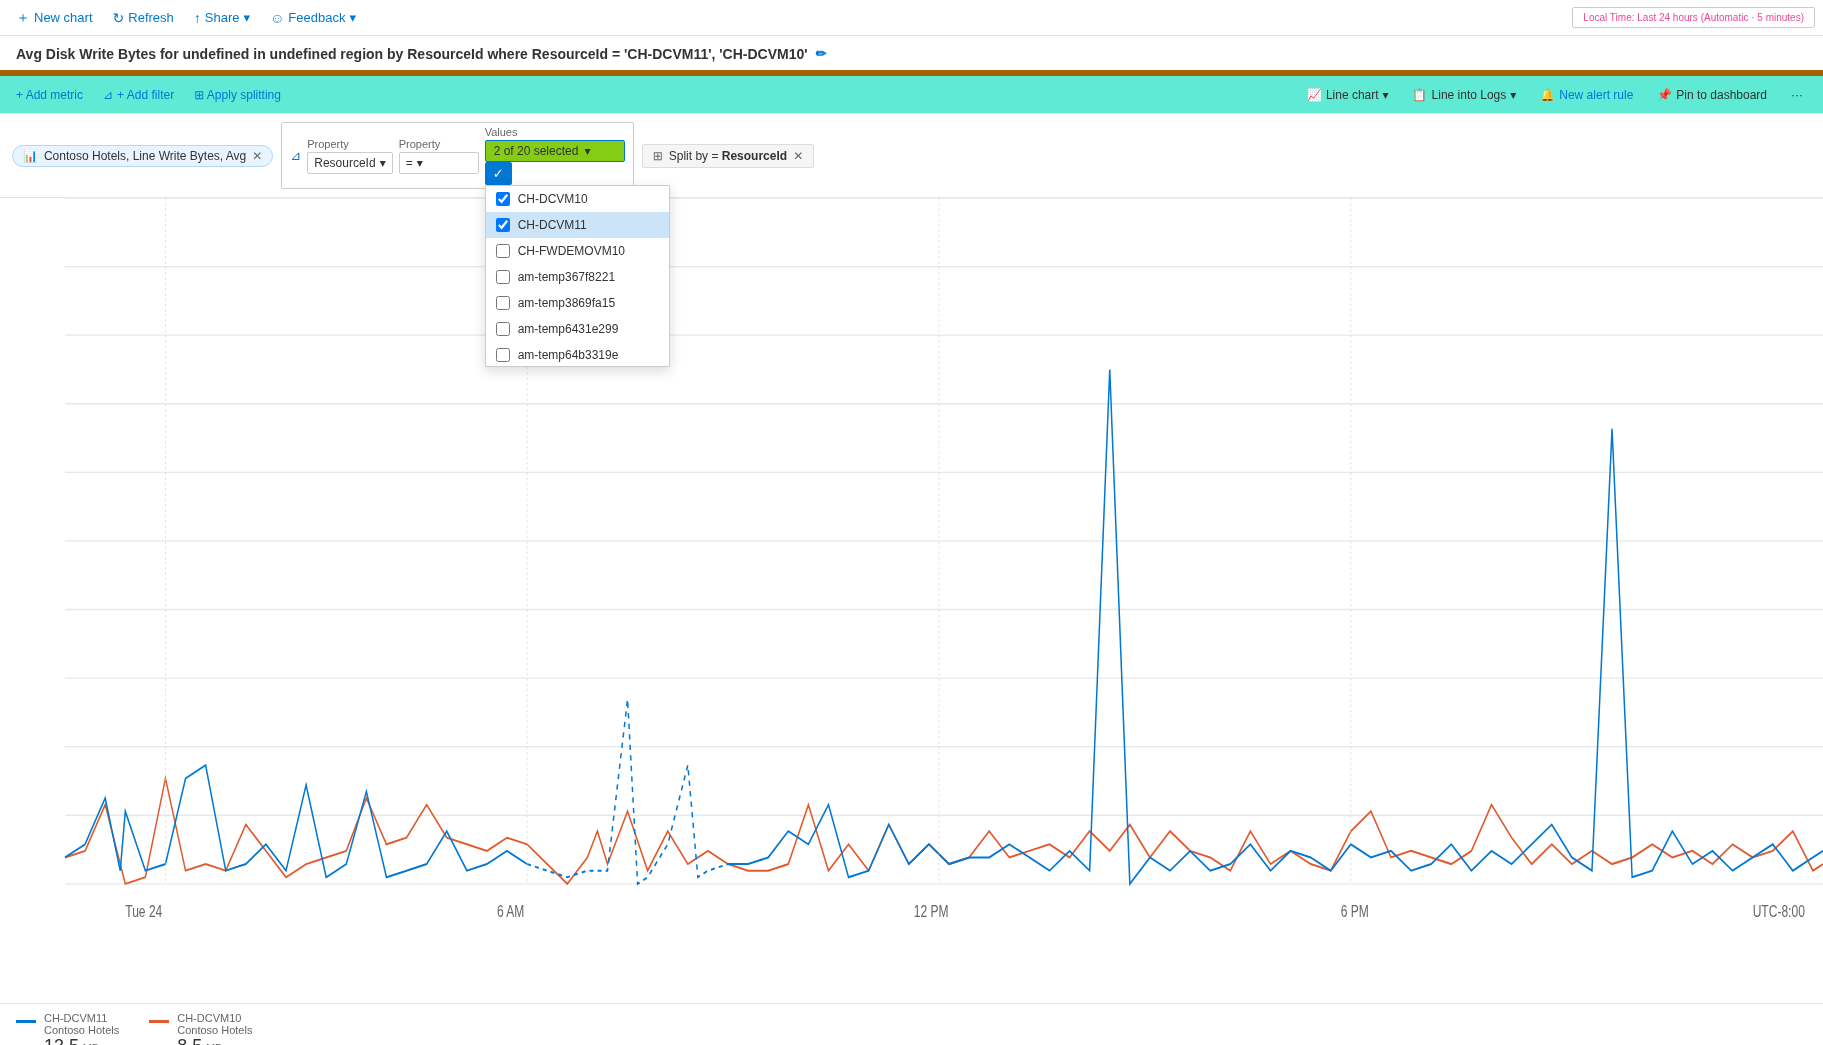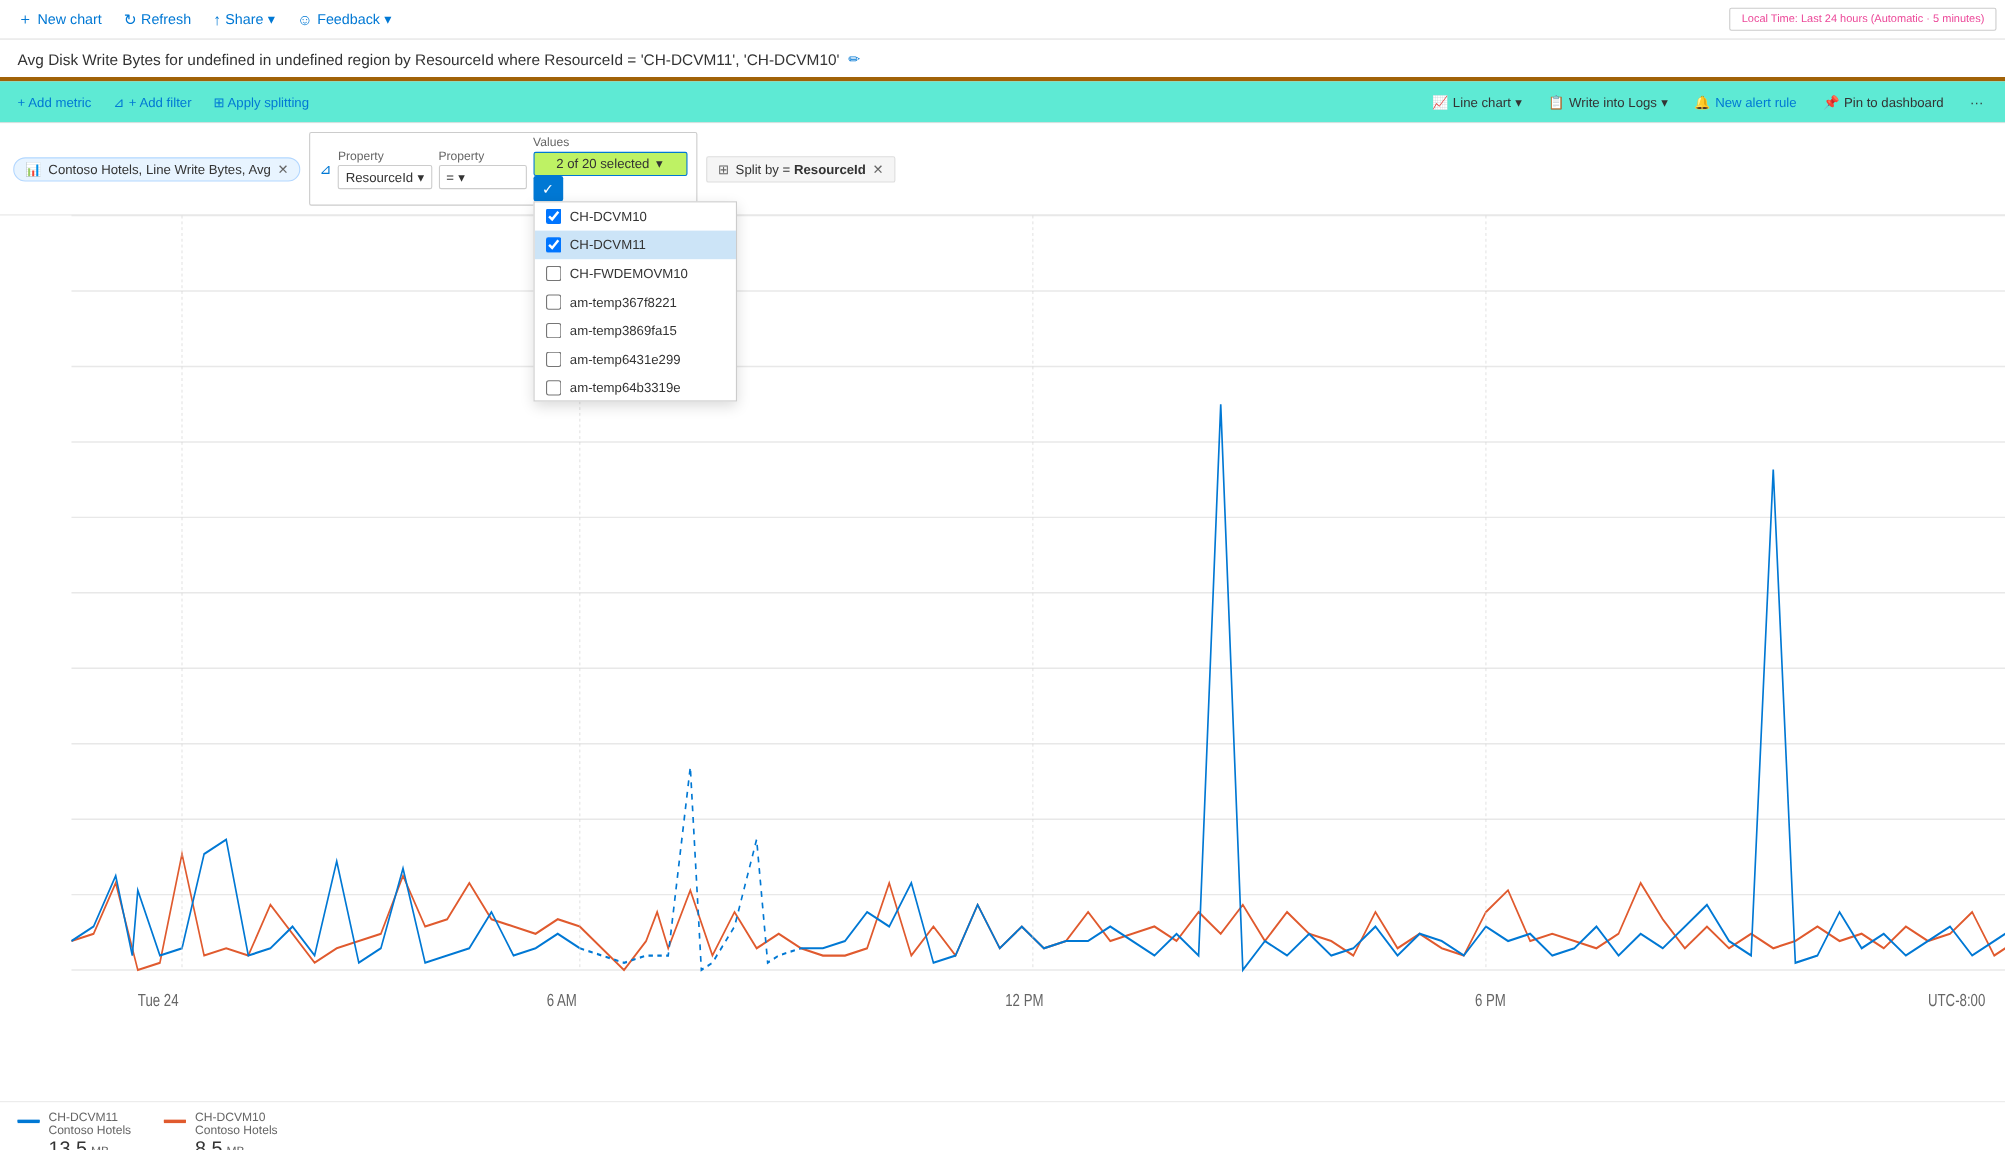--- a/index.html
+++ b/index.html
@@ -17,22 +17,22 @@
       color: #0078d4; font-size: 13px; background: none; border: none;
     }
     .top-toolbar-btn .icon { font-size: 14px; }
     .time-display {
       margin-left: auto; border: 1px solid #ccc; border-radius: 2px;
       padding: 4px 10px; font-size: 10px; color: #ec4899;
     }
     
     
     .chart-title-area {
-      padding: 10px 16px 8px; border-bottom: 4px solid #a16207;
-      display: flex; align-items: flex-start; gap: 8px;
+      padding: 10px 16px 8px; border-bottom: 6px solid #a16207;
+      display: flex; align-items: flex-start; gap: 8px; font-weight: bold;
     }
     .chart-title { font-size: 14px; color: #333; }
     .edit-icon { color: #0078d4; cursor: pointer; }
     
     
     .metric-toolbar {
       display: flex; align-items: center; height: 38px;
       border-bottom: 1px solid #e0e0e0; padding: 0 12px; gap: 12px;
       background: #5eead4;
     }
@@ -76,23 +76,23 @@
     .prop-group { display: flex; align-items: flex-start; gap: 4px; }
     .prop-label { font-size: 11px; color: #666; margin-bottom: 2px; }
     .dropdown-select {
       border: 1px solid #ccc; border-radius: 2px; padding: 3px 6px;
       font-size: 12px; color: #333; cursor: pointer;
       background: #fff; display: flex; align-items: center; gap: 4px; min-width: 80px;
     }
     
     .values-container { position: relative; display: inline-block; }
     .values-dropdown-btn {
-      border: 1px solid #0078d4; border-radius: 2px; padding: 3px 20px;
+      border: 1px solid #0078d4; border-radius: 2px; padding: 3px 8px;
       font-size: 12px; color: #333; cursor: pointer;
-      background: #bef264; display: flex; align-items: center; gap: 6px;
+      background: #84cc16; display: flex; align-items: center; gap: 6px;
       min-width: 140px;
     }
     .check-apply-btn {
       background: #0078d4; border: none; color: #fff;
       padding: 4px 8px; cursor: pointer; border-radius: 2px; font-size: 13px;
     }
     
     
     .dropdown-panel {
       position: absolute; top: 100%; left: 0;
@@ -196,21 +196,21 @@
     <span>⊞ Apply splitting</span>
   </button>
   <div class="right-tools">
     <button class="right-tool-btn">
       <span>📈</span>
       <span>Line chart</span>
       <span>▾</span>
     </button>
     <button class="right-tool-btn">
       <span>📋</span>
-      <span>Write into Logs</span>
+      <span>Line into Logs</span>
       <span>▾</span>
     </button>
     <button class="right-tool-btn blue">
       <span>🔔</span>
       <span>New alert rule</span>
     </button>
     <button class="right-tool-btn">
       <span>📌</span>
       <span>Pin to dashboard</span>
     </button>

